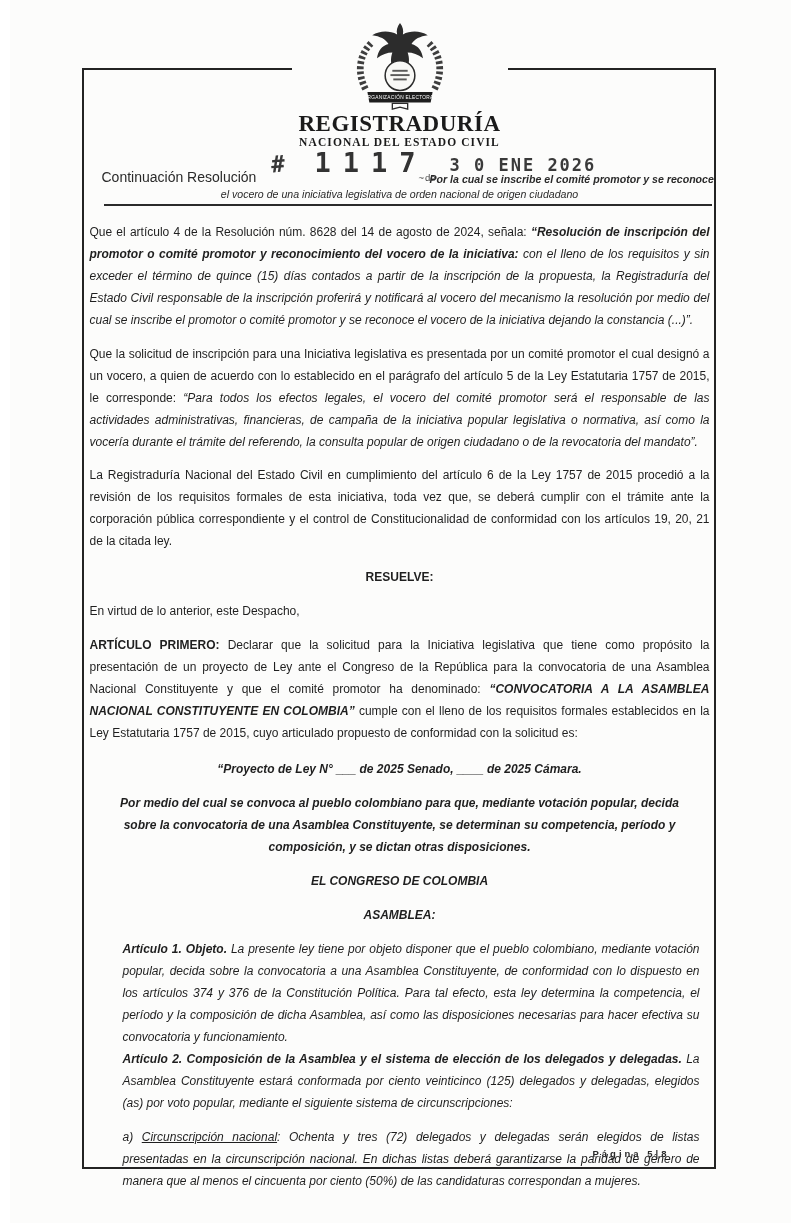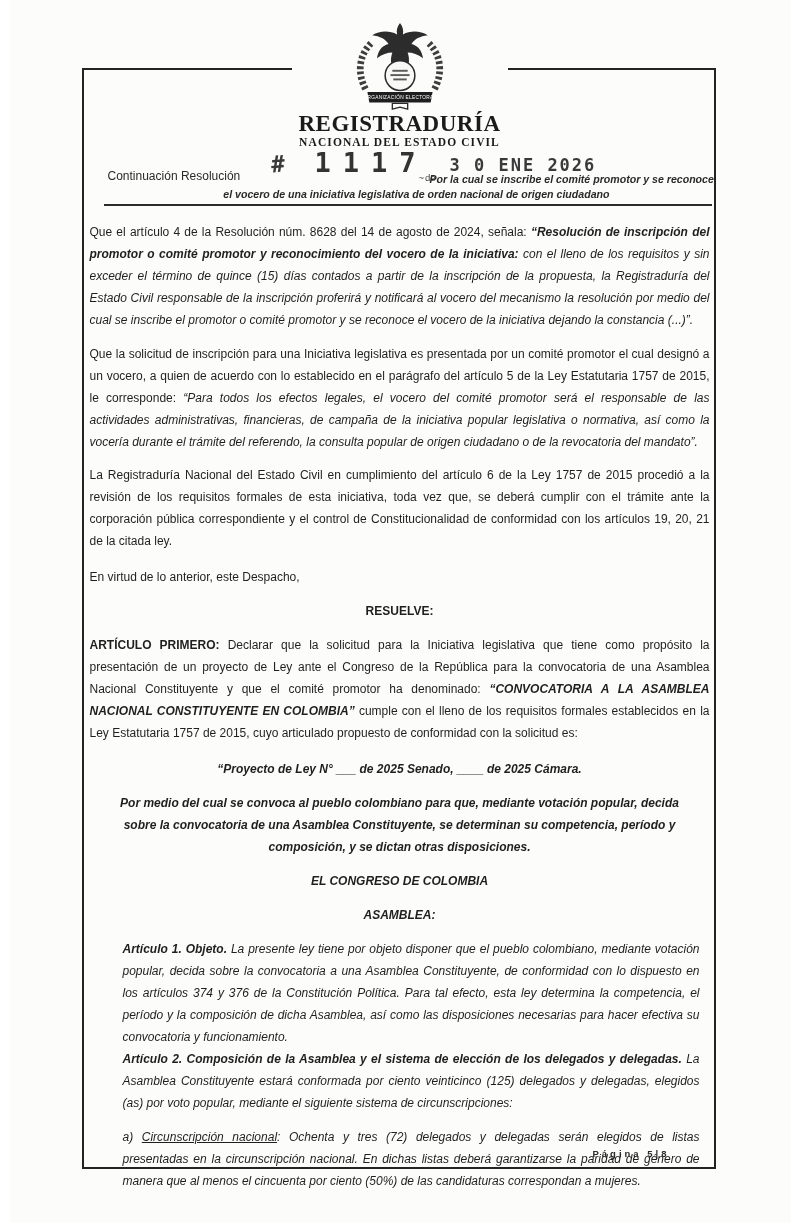--- a/index.html
+++ b/index.html
@@ -25,43 +25,43 @@
     font-family:"Liberation Serif", serif; font-weight:bold;
     font-size:23px; letter-spacing:0.5px; color:#1b1b1b; line-height:24px;
     white-space:nowrap;
   }
   .org-sub {
     font-family:"Liberation Serif", serif; font-weight:bold;
     font-size:11.5px; letter-spacing:1.1px; color:#1b1b1b; line-height:13px;
     white-space:nowrap;
   }
   
-  .cont-label { position:absolute; left:98px; top:169px; font-size:12px; color:#2a2a2a; }
+  .cont-label { position:absolute; left:92px; top:169px; font-size:14px; color:#2a2a2a; }
   .hash {
     position:absolute; left:261px; top:151px; font-size:23px; font-weight:bold;
     font-family:"DejaVu Sans Mono", monospace; color:#383838; transform:rotate(-5deg);
   }
   .res-number {
     position:absolute; left:305px; top:147px; font-size:27px; font-weight:bold;
     font-family:"DejaVu Sans Mono", monospace; letter-spacing:12px; color:#333;
   }
   .num-de { position:absolute; left:409px; top:172px; font-size:9.5px; color:#444; }
   .num-de::before { content:"~"; margin-right:1px; color:#555; }
   .date-stamp {
     position:absolute; left:440px; top:155px; font-size:17px; font-weight:600;
     font-family:"DejaVu Sans Mono", monospace; letter-spacing:2px; color:#3a3a3a;
     white-space:nowrap;
   }
   .subj1 {
     position:absolute; left:420px; top:173px; width:282px; text-align:right;
     font-size:10.6px; font-style:italic; font-weight:bold; color:#2a2a2a; white-space:nowrap;
   }
   .subj2 {
-    position:absolute; left:180px; top:188px; width:420px; text-align:right;
-    font-size:10.6px; font-style:italic; font-weight:bold; color:#2a2a2a; white-space:nowrap;
+    position:absolute; left:180px; top:188px; width:420px; text-align:center;
+    font-size:10.6px; font-style:italic; font-weight:normal; color:#2a2a2a; white-space:nowrap;
   }
   .head-rule { position:absolute; left:94px; top:204px; width:608px; height:2px; background:#2b2b2b; }
   
   .body-text {
     position:absolute; left:80px; top:221px; width:620px;
     font-size:12px; line-height:22px; color:#1f1f1f; text-align:justify;
   }
   .para { margin-bottom:12px; }
   .tight { margin-bottom:11px; }
   .gap15 { margin-bottom:14px; }
@@ -118,23 +118,23 @@
   <div class="head-rule"></div>
 
   <div class="body-text">
 
     <p class="para"><span>Que el artículo 4 de la Resolución núm. 8628 del 14 de agosto de 2024, señala: </span><span class="bi">“Resolución de inscripción del promotor o comité promotor y reconocimiento del vocero de la iniciativa:</span><span class="i"> con el lleno de los requisitos y sin exceder el término de quince (15) días contados a partir de la inscripción de la propuesta, la Registraduría del Estado Civil responsable de la inscripción proferirá y notificará al vocero del mecanismo la resolución por medio del cual se inscribe el promotor o comité promotor y se reconoce el vocero de la iniciativa dejando la constancia (...)”.</span></p>
 
     <p class="tight"><span>Que la solicitud de inscripción para una Iniciativa legislativa es presentada por un comité promotor el cual designó a un vocero, a quien de acuerdo con lo establecido en el parágrafo del artículo 5 de la Ley Estatutaria 1757 de 2015, le corresponde: </span><span class="i">“Para todos los efectos legales, el vocero del comité promotor será el responsable de las actividades administrativas, financieras, de campaña de la iniciativa popular legislativa o normativa, así como la vocería durante el trámite del referendo, la consulta popular de origen ciudadano o de la revocatoria del mandato”.</span></p>
 
     <p class="para gap15">La Registraduría Nacional del Estado Civil en cumplimiento del artículo 6 de la Ley 1757 de 2015 procedió a la revisión de los requisitos formales de esta iniciativa, toda vez que, se deberá cumplir con el trámite ante la corporación pública correspondiente y el control de Constitucionalidad de conformidad con los artículos 19, 20, 21 de la citada ley.</p>
 
+    <p class="para center b">RESUELVE:</p>
+
     <p class="para">En virtud de lo anterior, este Despacho,</p>
-
-    <p class="para center b">RESUELVE:</p>
 
     <p class="para gap15"><span class="b">ARTÍCULO PRIMERO:</span><span> Declarar que la solicitud para la Iniciativa legislativa que tiene como propósito la presentación de un proyecto de Ley ante el Congreso de la República para la convocatoria de una Asamblea Nacional Constituyente y que el comité promotor ha denominado: </span><span class="bi">“CONVOCATORIA A LA ASAMBLEA NACIONAL CONSTITUYENTE EN COLOMBIA”</span><span> cumple con el lleno de los requisitos formales establecidos en la Ley Estatutaria 1757 de 2015, cuyo articulado propuesto de conformidad con la solicitud es:</span></p>
 
     <p class="qblock">“Proyecto de Ley N° ___ de 2025 Senado, ____ de 2025 Cámara.</p>
 
     <p class="qblock">Por medio del cual se convoca al pueblo colombiano para que, mediante votación popular, decida sobre la convocatoria de una Asamblea Constituyente, se determinan su competencia, período y composición, y se dictan otras disposiciones.</p>
 
     <p class="qblock">EL CONGRESO DE COLOMBIA</p>
 
 

